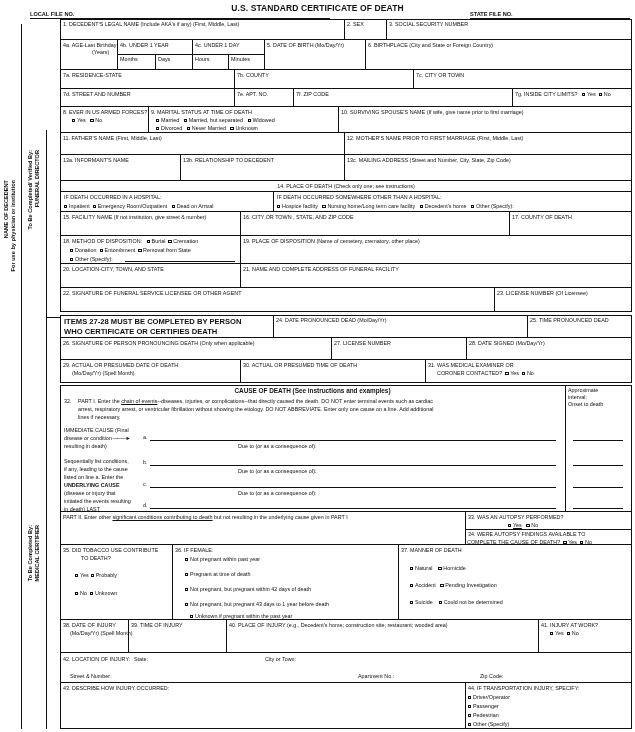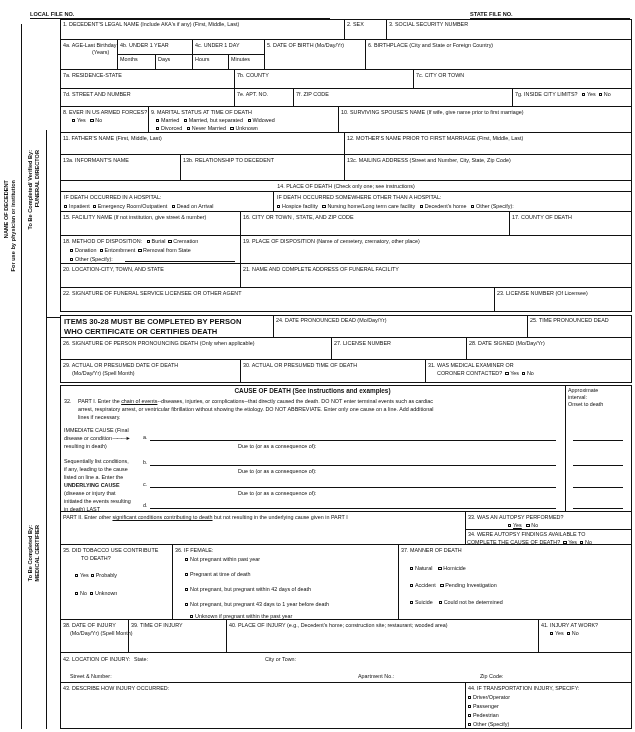--- a/index.html
+++ b/index.html
@@ -53,20 +53,21 @@
   }
   .ruleline{position:absolute;border-bottom:.8px solid #111;}
   .dash{position:absolute;border-bottom:1.4px solid #111;}
   .arrow{letter-spacing:-1px;}
 </style>
 </head>
 <body>
 
 <div class="page">
 
+  <div class="title">U.S. STANDARD CERTIFICATE OF DEATH</div>
 
   <div class="filelbl" style="left:30px;top:11px;">LOCAL FILE NO.</div>
   <div class="fileline" style="left:30px;top:18px;width:300px;"></div>
   <div class="filelbl" style="left:470px;top:11px;">STATE FILE NO.</div>
   <div class="fileline" style="left:470px;top:18px;width:160px;"></div>
 
   <div class="vline" style="left:21px;top:24px;width:1px;height:705px;"></div>
   <div class="vert" style="left:3px;top:180px;">
     <span>NAME OF DECEDENT</span>
   </div>
@@ -224,21 +225,21 @@
   <div class="lab" style="left:243px;top:266px;">21.  NAME AND COMPLETE ADDRESS OF FUNERAL FACILITY</div>
 
   <div class="cell bl br bb" style="left:60px;top:288px;width:572px;height:24px;"></div>
   <div class="cell bl" style="left:494px;top:288px;width:1px;height:24px;"></div>
   <div class="lab" style="left:63px;top:290px;">22.  SIGNATURE OF FUNERAL SERVICE LICENSEE OR OTHER AGENT</div>
   <div class="lab" style="left:497px;top:290px;">23.  LICENSE NUMBER (Of Licensee)</div>
 
   <div class="cell bt bl br bb" style="left:60px;top:315px;width:572px;height:23px;"></div>
   <div class="cell bl" style="left:273px;top:315px;width:1px;height:23px;"></div>
   <div class="cell bl" style="left:527px;top:315px;width:1px;height:23px;"></div>
-  <div class="lab big" style="left:64px;top:317px;">ITEMS 30-28 MUST BE COMPLETED BY PERSON</div>
+  <div class="lab big" style="left:64px;top:317px;">ITEMS 27-28 MUST BE COMPLETED BY PERSON</div>
   <div class="lab big" style="left:64px;top:327px;">WHO CERTIFICATE OR CERTIFIES DEATH</div>
   <div class="lab" style="left:276px;top:317px;">24.  DATE PRONOUNCED DEAD (Mo/Day/Yr)</div>
   <div class="lab" style="left:530px;top:317px;">25.  TIME PRONOUNCED DEAD</div>
 
   <div class="cell bl br bb" style="left:60px;top:338px;width:572px;height:22px;"></div>
   <div class="cell bl" style="left:331px;top:338px;width:1px;height:22px;"></div>
   <div class="cell bl" style="left:466px;top:338px;width:1px;height:22px;"></div>
   <div class="lab" style="left:63px;top:340px;">26.  SIGNATURE OF PERSON PRONOUNCING DEATH (Only when applicable)</div>
   <div class="lab" style="left:334px;top:340px;">27.  LICENSE NUMBER</div>
   <div class="lab" style="left:469px;top:340px;">28.  DATE SIGNED (Mo/Day/Yr)</div>

